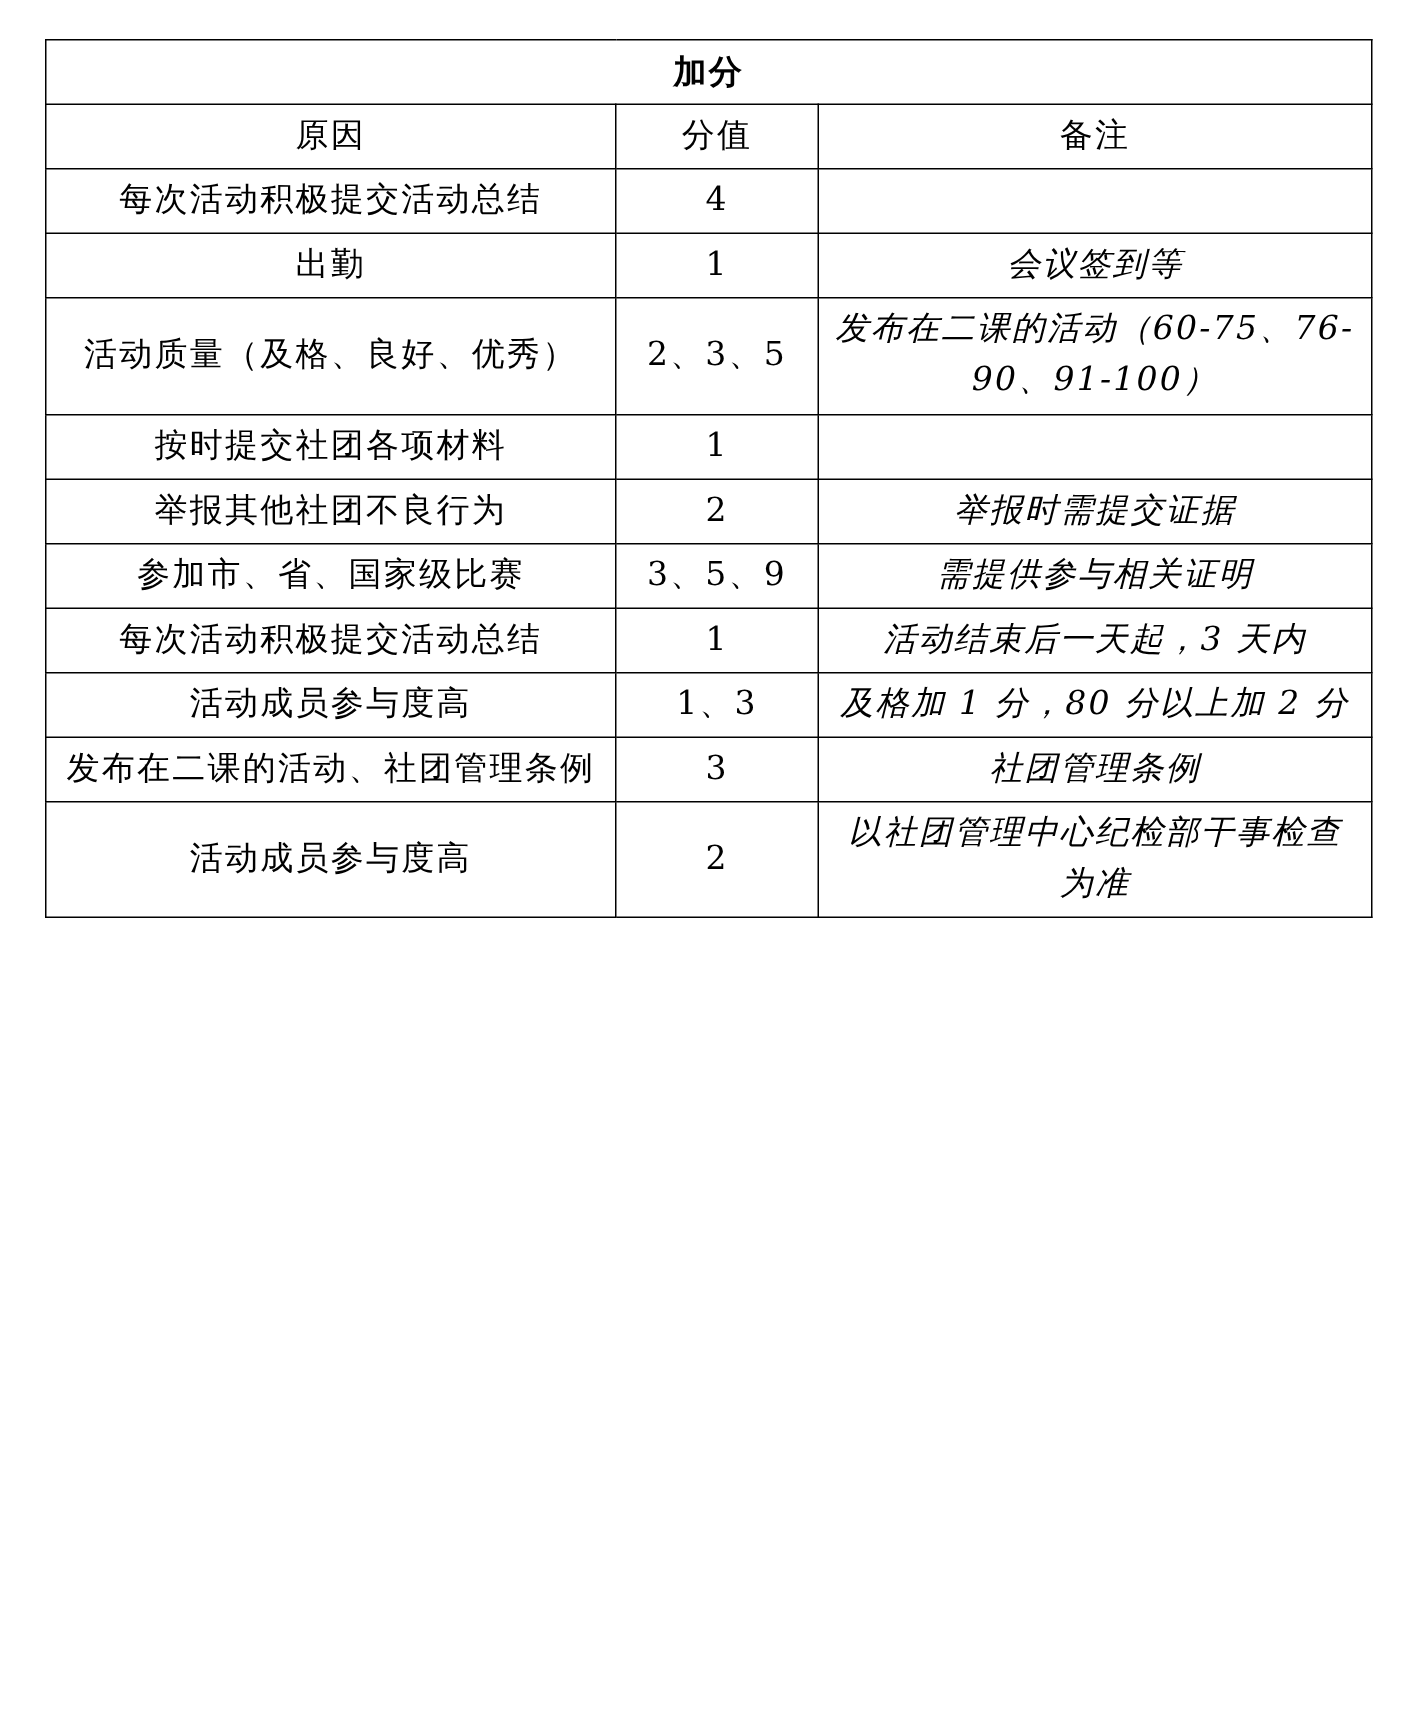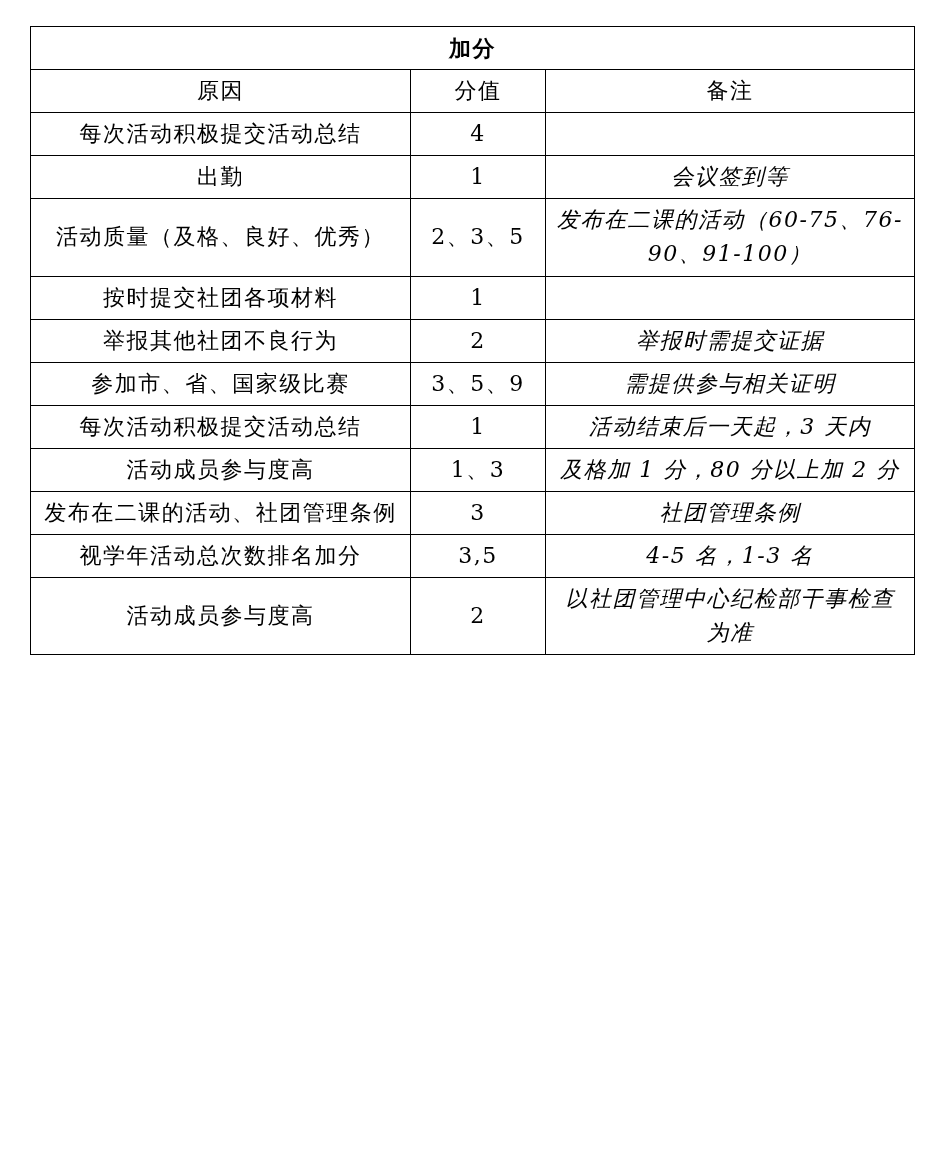--- a/index.html
+++ b/index.html
@@ -116,24 +116,19 @@
         <td class="reason-cell">活动成员参与度高</td>
         <td class="value-cell">1、3</td>
         <td class="note-cell">及格加 1 分，80 分以上加 2 分</td>
       </tr>
       <tr>
         <td class="reason-cell">发布在二课的活动、社团管理条例</td>
         <td class="value-cell">3</td>
         <td class="note-cell">社团管理条例</td>
       </tr>
       <tr>
-        <td class="reason-cell">视学年活动总次数排名加分</td>
-        <td class="value-cell">3,5</td>
-        <td class="note-cell">4-5 名，1-3 名</td>
-      </tr>
-      <tr>
         <td class="reason-cell">活动成员参与度高</td>
         <td class="value-cell">2</td>
         <td class="note-cell">以社团管理中心纪检部干事检查为准</td>
       </tr>
     </tbody>
   </table>
 </div>
 
 </body></html>

